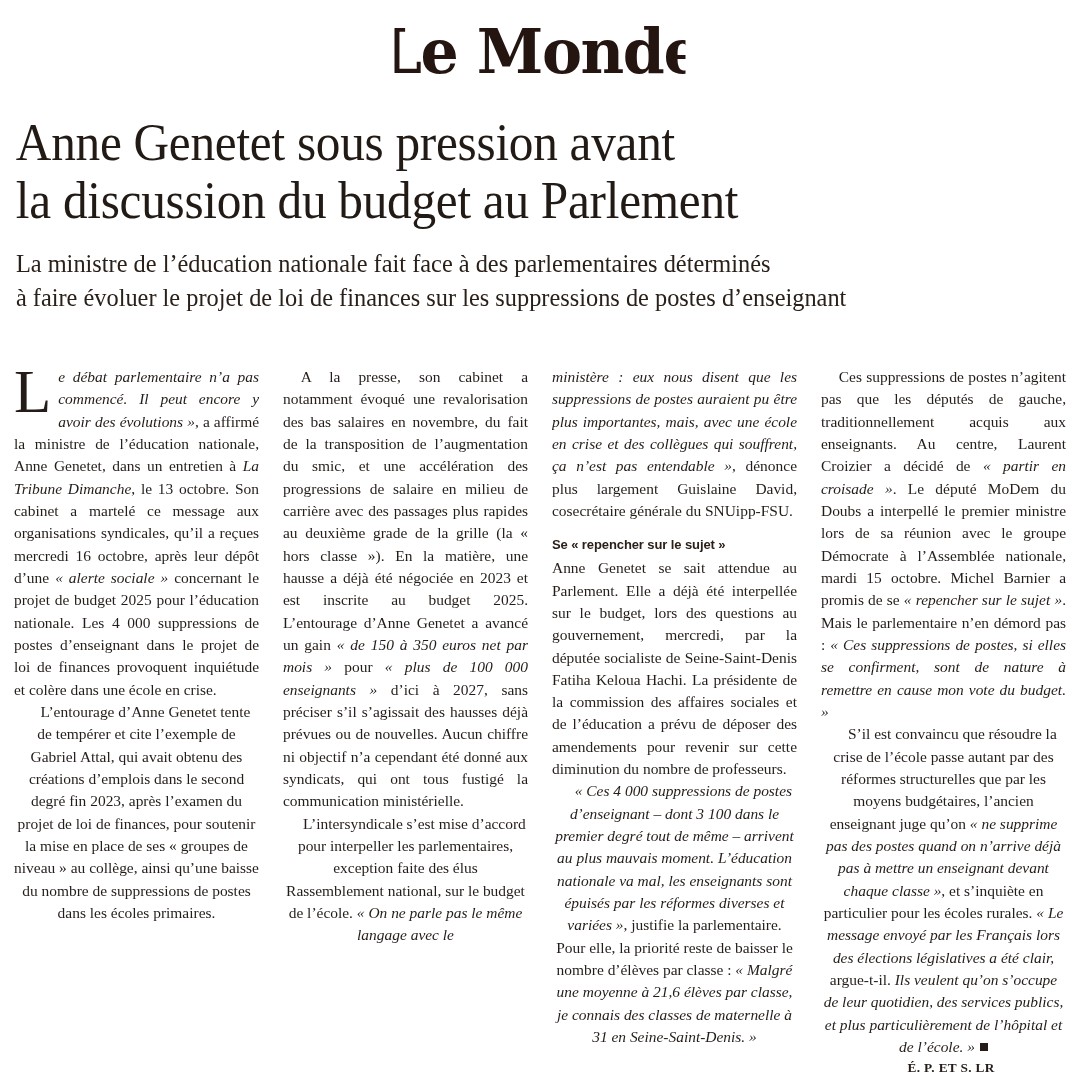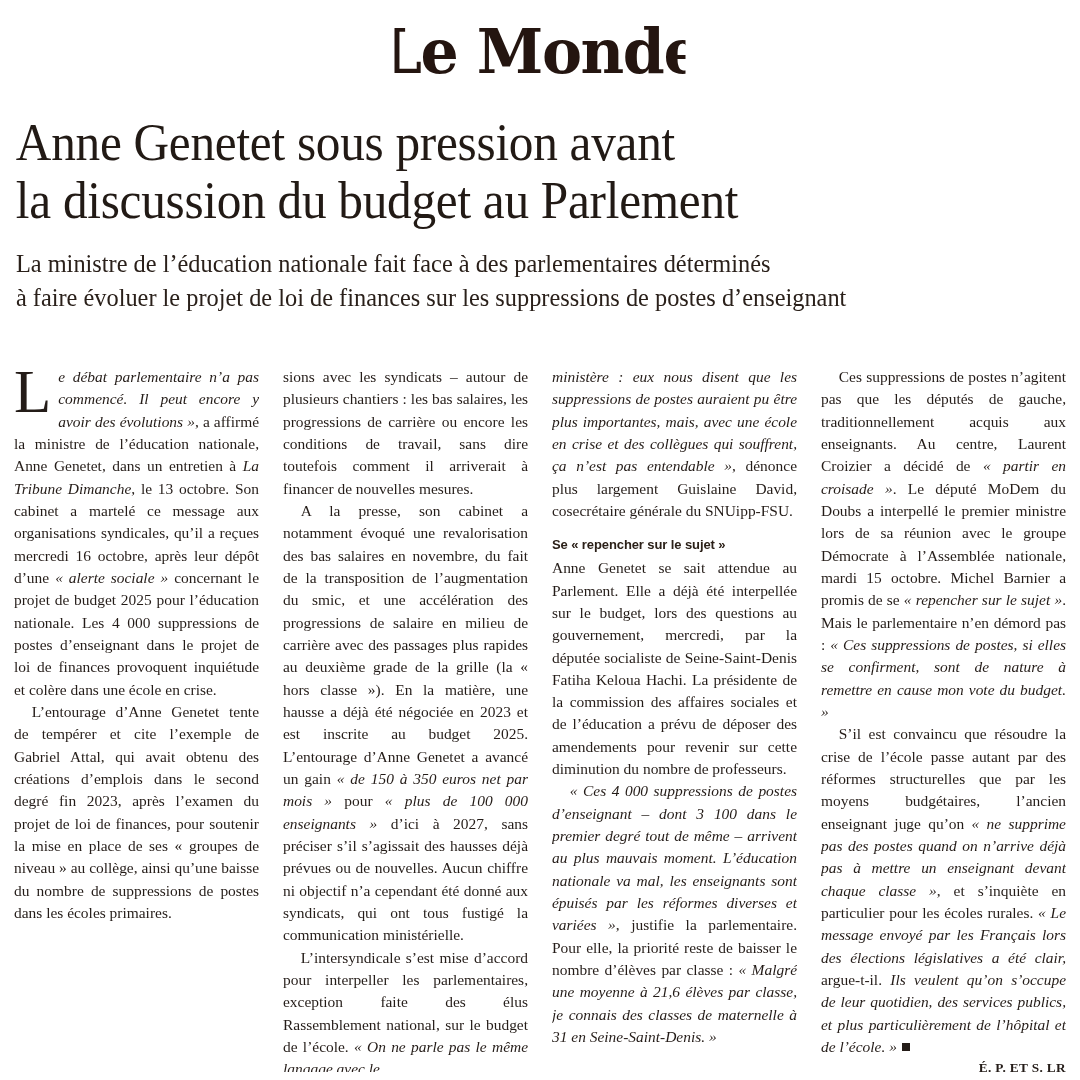--- a/index.html
+++ b/index.html
@@ -95,21 +95,21 @@
     hyphens: manual;
     color: #241c18;
     overflow: hidden;
     position: relative;
   }
   .col p {
     margin: 0;
     text-indent: 1.15em;
   }
   .col p.no-indent { text-indent: 0; }
-  .col p + p { margin-top: 0; }
+  .col p + p { margin-top: 0; text-align: center; }
 
   .col i, .col em { font-style: italic; }
 
   
   .dropcap {
     float: left;
     font-family: "Liberation Serif", "DejaVu Serif", serif;
     font-size: 61px;
     line-height: 0.79;
     font-weight: 400;
@@ -173,21 +173,20 @@
   </p>
 
   <div class="columns">
 
     <div class="col">
       <p class="no-indent"><span class="dropcap">L</span><i>e débat parlementaire n’a pas commencé. Il peut encore y avoir des évolutions »</i>, a affirmé la ministre de l’éducation nationale, Anne Genetet, dans un entretien à <i>La Tribune Dimanche</i>, le 13 octobre. Son cabinet a martelé ce message aux organisations syndicales, qu’il a reçues mercredi 16 octobre, après leur dépôt d’une <i>« alerte sociale »</i> concernant le projet de budget 2025 pour l’éducation nationale. Les 4 000 suppressions de postes d’enseignant dans le projet de loi de finances provoquent inquiétude et colère dans une école en crise.</p>
       <p>L’entourage d’Anne Genetet tente de tempérer et cite l’exemple de Gabriel Attal, qui avait obtenu des créations d’emplois dans le second degré fin 2023, après l’examen du projet de loi de finances, pour soutenir la mise en place de ses « groupes de niveau » au collège, ainsi qu’une baisse du nombre de suppressions de postes dans les écoles primaires.</p>
     </div>
 
     <div class="col">
-      <p class="no-indent">sions avec les syndicats – autour de plusieurs chantiers : les bas salaires, les progressions de carrière ou encore les conditions de travail, sans dire toutefois comment il arriverait à financer de nouvelles mesures.</p>
       <p>A la presse, son cabinet a notamment évoqué une revalorisation des bas salaires en novembre, du fait de la transposition de l’augmentation du smic, et une accélération des progressions de salaire en milieu de carrière avec des passages plus rapides au deuxième grade de la grille (la « hors classe »). En la matière, une hausse a déjà été négociée en 2023 et est inscrite au budget 2025. L’entourage d’Anne Genetet a avancé un gain <i>« de 150 à 350 euros net par mois »</i> pour <i>« plus de 100 000 enseignants »</i> d’ici à 2027, sans préciser s’il s’agissait des hausses déjà prévues ou de nouvelles. Aucun chiffre ni objectif n’a cependant été donné aux syndicats, qui ont tous fustigé la communication ministérielle.</p>
       <p>L’intersyndicale s’est mise d’accord pour interpeller les parlementaires, exception faite des élus Rassemblement national, sur le budget de l’école. <i>« On ne parle pas le même langage avec le</i></p>
     </div>
 
     <div class="col">
       <p class="no-indent"><i>ministère : eux nous disent que les suppressions de postes auraient pu être plus importantes, mais, avec une école en crise et des collègues qui souffrent, ça n’est pas entendable »</i>, dénonce plus largement Guislaine David, cosecrétaire générale du SNUipp-FSU.</p>
       <h2 class="subhead">Se « repencher sur le sujet »</h2>
       <p class="no-indent">Anne Genetet se sait attendue au Parlement. Elle a déjà été interpellée sur le budget, lors des questions au gouvernement, mercredi, par la députée socialiste de Seine-Saint-Denis Fatiha Keloua Hachi. La présidente de la commission des affaires sociales et de l’éducation a prévu de déposer des amendements pour revenir sur cette diminution du nombre de professeurs.</p>
       <p><i>« Ces 4 000 suppressions de postes d’enseignant – dont 3 100 dans le premier degré tout de même – arrivent au plus mauvais moment. L’éducation nationale va mal, les enseignants sont épuisés par les réformes diverses et variées »</i>, justifie la parlementaire. Pour elle, la priorité reste de baisser le nombre d’élèves par classe : <i>« Malgré une moyenne à 21,6 élèves par classe, je connais des classes de maternelle à 31 en Seine-Saint-Denis. »</i></p>
     </div>

